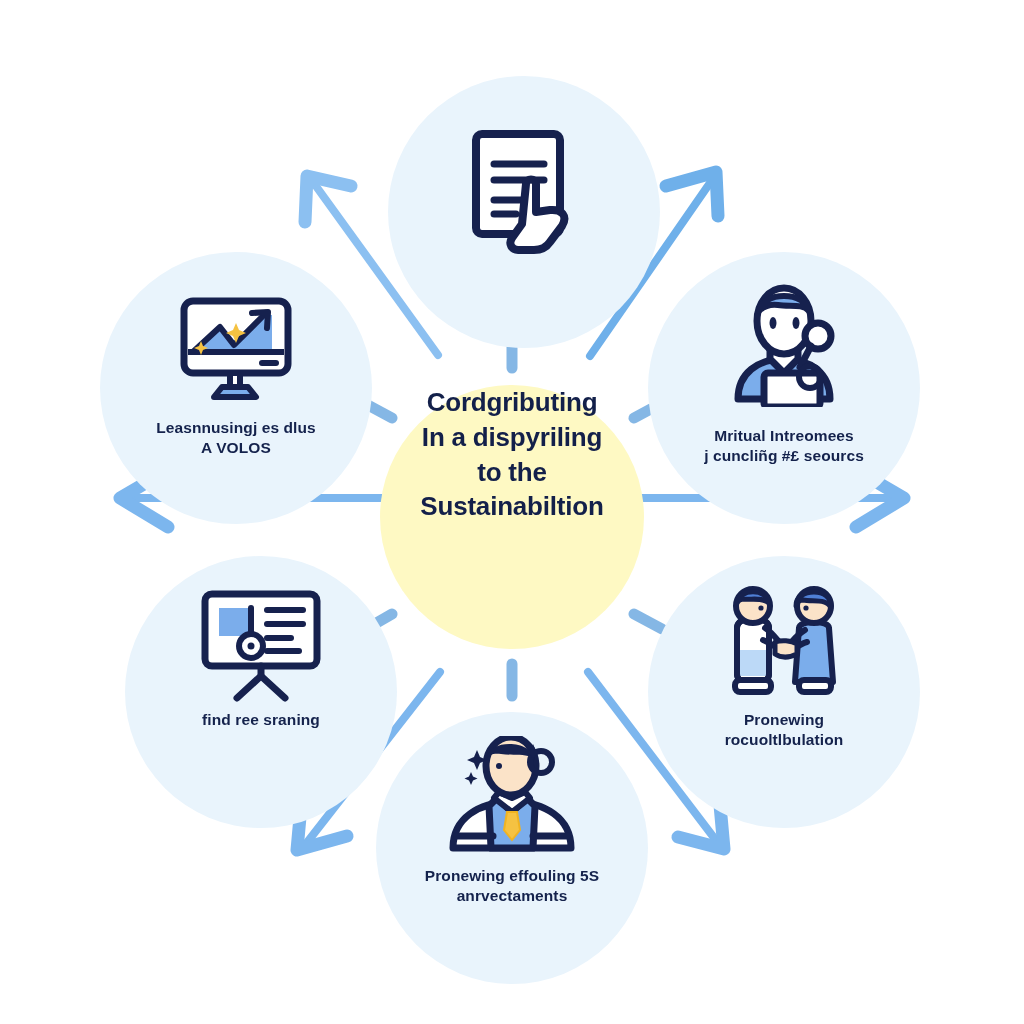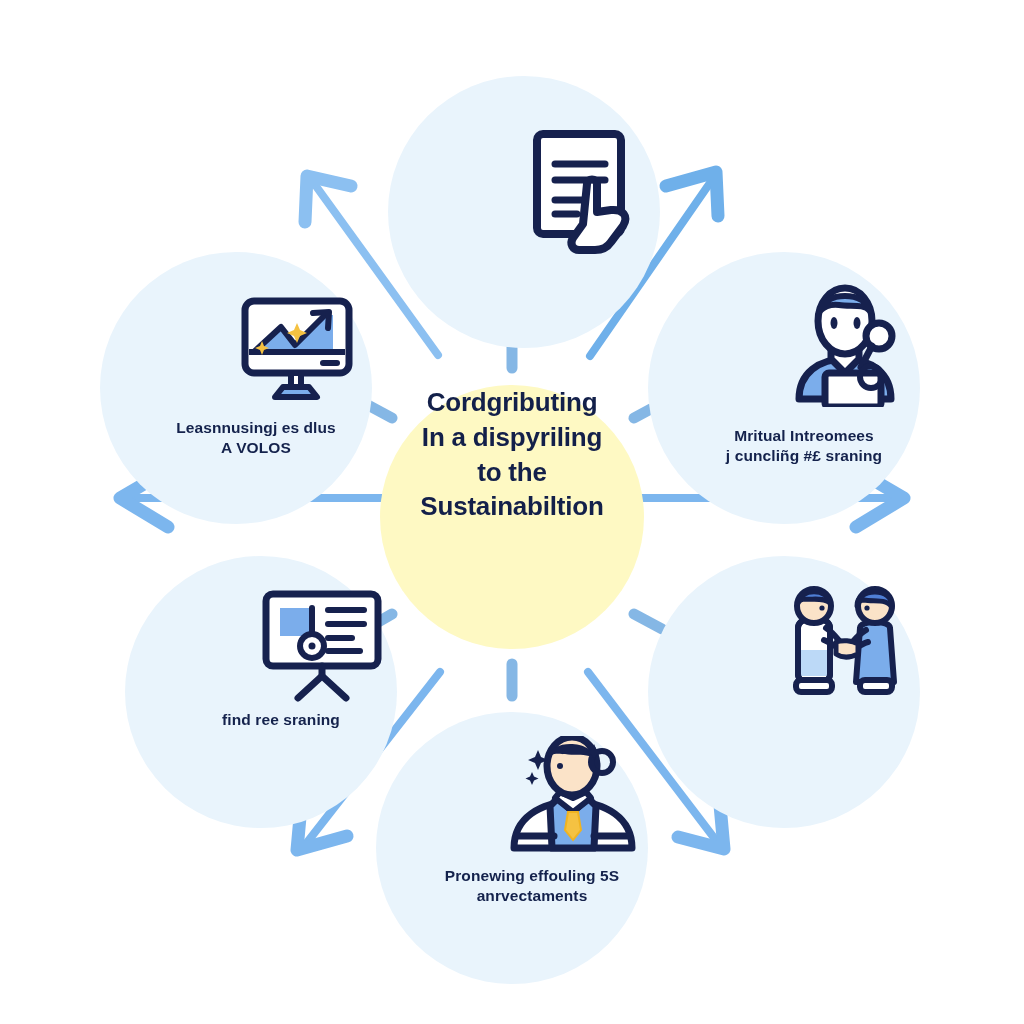--- a/index.html
+++ b/index.html
@@ -35,21 +35,20 @@
     display: flex;
     flex-direction: column;
     align-items: center;
     justify-content: flex-start;
     box-sizing: border-box;
   }
   .node.satellite {
     width: 272px;
     height: 272px;
     background: #e9f4fc;
-    align-items: flex-end;
   }
   .node-icon {
     position: relative;
     width: 150px;
     height: 132px;
     display: flex;
     align-items: center;
     justify-content: center;
   }
   .node-label {
@@ -210,21 +209,21 @@
         <ellipse cx="55" cy="42" rx="3.5" ry="6" fill="#16214e"></ellipse>
         <ellipse cx="78" cy="42" rx="3.5" ry="6" fill="#16214e"></ellipse>
         <rect x="46" y="92" width="56" height="34" rx="4" fill="#ffffff" stroke="#16214e" stroke-width="7"></rect>
         <circle cx="100" cy="55" r="13" fill="#ffffff" stroke="#16214e" stroke-width="7"></circle>
         <line x1="93" y1="65" x2="82" y2="86" stroke="#16214e" stroke-width="7" stroke-linecap="round"></line>
         <circle cx="92" cy="96" r="11" fill="none" stroke="#16214e" stroke-width="6"></circle>
       </svg>
     </div>
     <div class="node-label">
       <span class="l1">Mritual Intreomees</span>
-      <span class="l2">j cuncliñg #£ sraning</span>
+      <span class="l2">j cuncliñg #£ seourcs</span>
     </div>
   </div>
 
   <div class="node satellite" id="node-se">
     <div class="node-icon">
       <svg width="150" height="120" viewBox="0 0 150 120">
 
         <rect x="28" y="36" width="32" height="62" rx="8" fill="#ffffff" stroke="#16214e" stroke-width="6"></rect>
         <rect x="31" y="66" width="26" height="26" fill="#bcd9f7"></rect>
         <rect x="28" y="36" width="32" height="62" rx="8" fill="none" stroke="#16214e" stroke-width="6"></rect>
@@ -236,20 +235,24 @@
         <path d="M90 44 C90 36 120 36 120 44 L124 98 L86 98 Z" fill="#7badeb" stroke="#16214e" stroke-width="6" stroke-linejoin="round"></path>
         <rect x="90" y="96" width="32" height="12" rx="5" fill="#ffffff" stroke="#16214e" stroke-width="6"></rect>
         <circle cx="105" cy="22" r="17" fill="#fbe3c8" stroke="#16214e" stroke-width="6"></circle>
         <path d="M87 22 C86 4 124 2 122 24 C118 14 104 18 94 16 C90 16 88 18 87 22 Z" fill="#4f7fd6" stroke="#16214e" stroke-width="5" stroke-linejoin="round"></path>
         <circle cx="97" cy="24" r="2.6" fill="#16214e"></circle>
 
         <path d="M56 44 C66 50 70 60 76 64 C82 60 88 50 96 46" fill="none" stroke="#16214e" stroke-width="6" stroke-linecap="round"></path>
         <path d="M54 56 C64 60 70 66 76 70 C84 66 90 60 98 58" fill="none" stroke="#16214e" stroke-width="6" stroke-linecap="round"></path>
         <path d="M66 58 C72 56 82 56 88 60 L88 70 C80 74 72 74 66 70 Z" fill="#fbe3c8" stroke="#16214e" stroke-width="5" stroke-linejoin="round"></path>
       </svg>
+    </div>
+    <div class="node-label">
+      <span class="l1">Pronewing</span>
+      <span class="l2">rocuoltlbulation</span>
     </div>
   </div>
 
   <div class="node satellite" id="node-s">
     <div class="node-icon">
       <svg width="150" height="128" viewBox="0 0 150 128">
         <path d="M16 112 C16 82 42 66 75 66 C108 66 134 82 134 112 Z" fill="#ffffff" stroke="#16214e" stroke-width="7" stroke-linejoin="round"></path>
         <path d="M56 70 C60 96 58 112 58 112 L92 112 C92 112 90 96 94 70 Z" fill="#7badeb"></path>
         <path d="M52 70 L60 62 L75 76 L90 62 L98 70 L96 112 L54 112 Z" fill="#7badeb" stroke="#16214e" stroke-width="7" stroke-linejoin="round"></path>
         <path d="M57 62 L75 76 L93 62 L88 56 L75 62 L62 56 Z" fill="#ffffff" stroke="#16214e" stroke-width="6" stroke-linejoin="round"></path>

